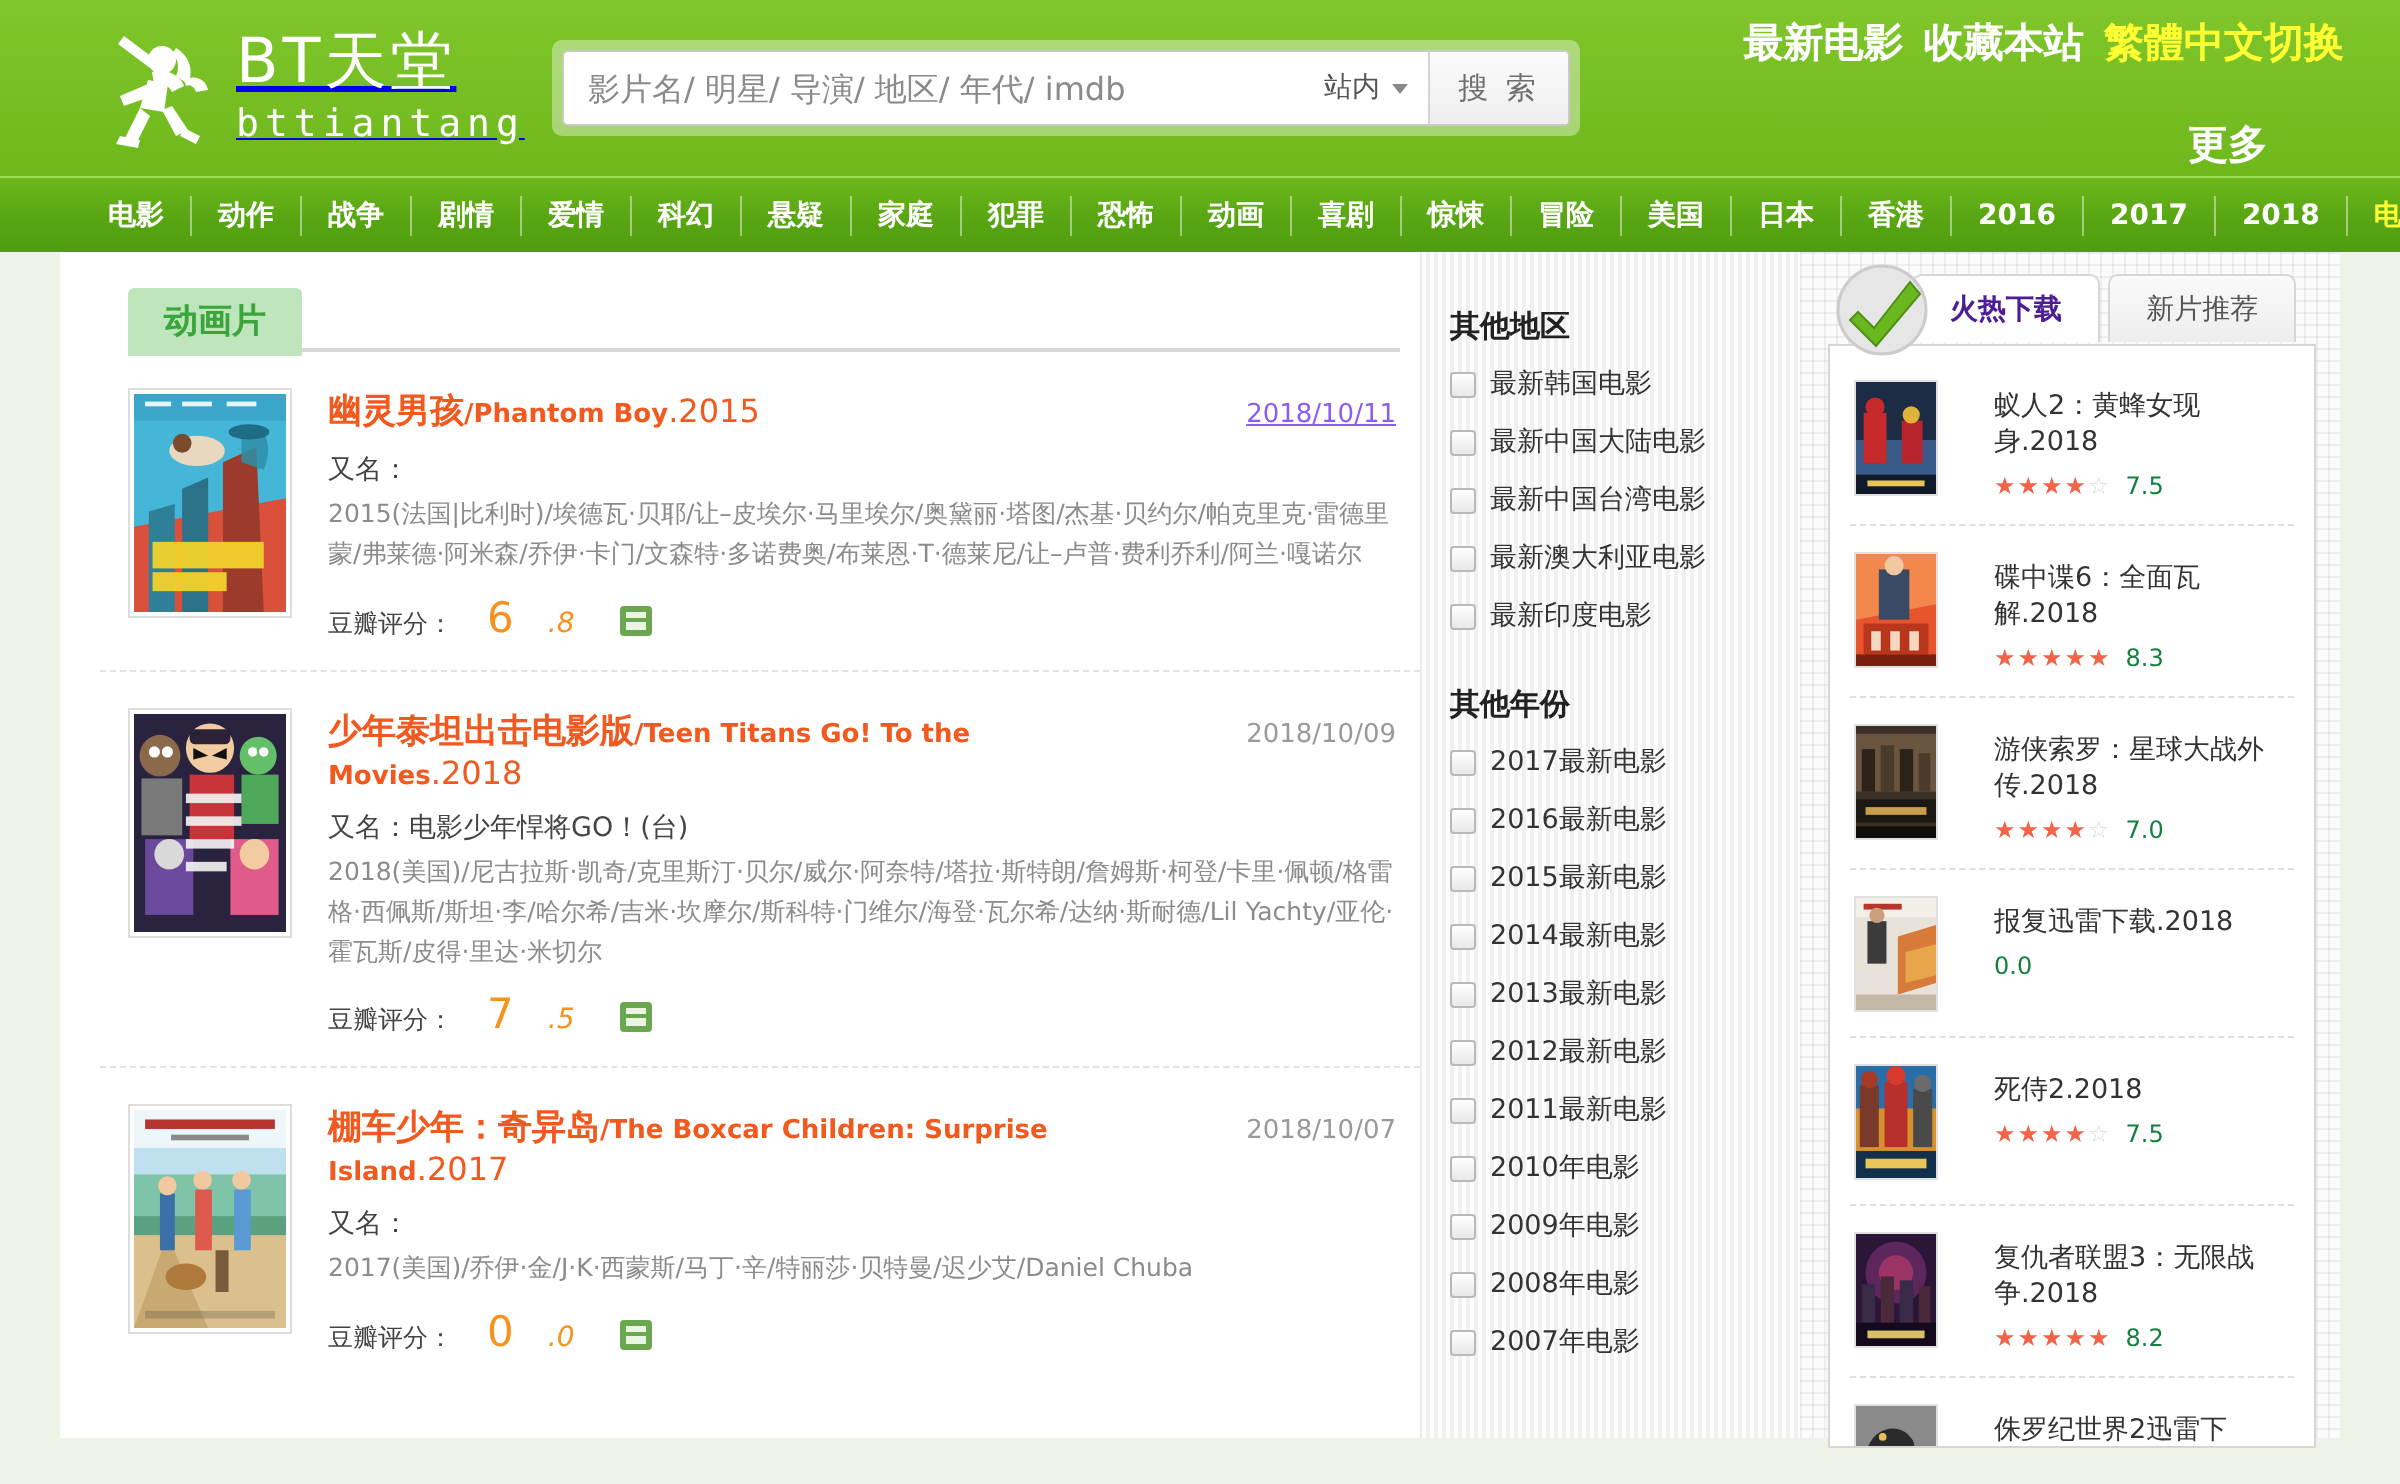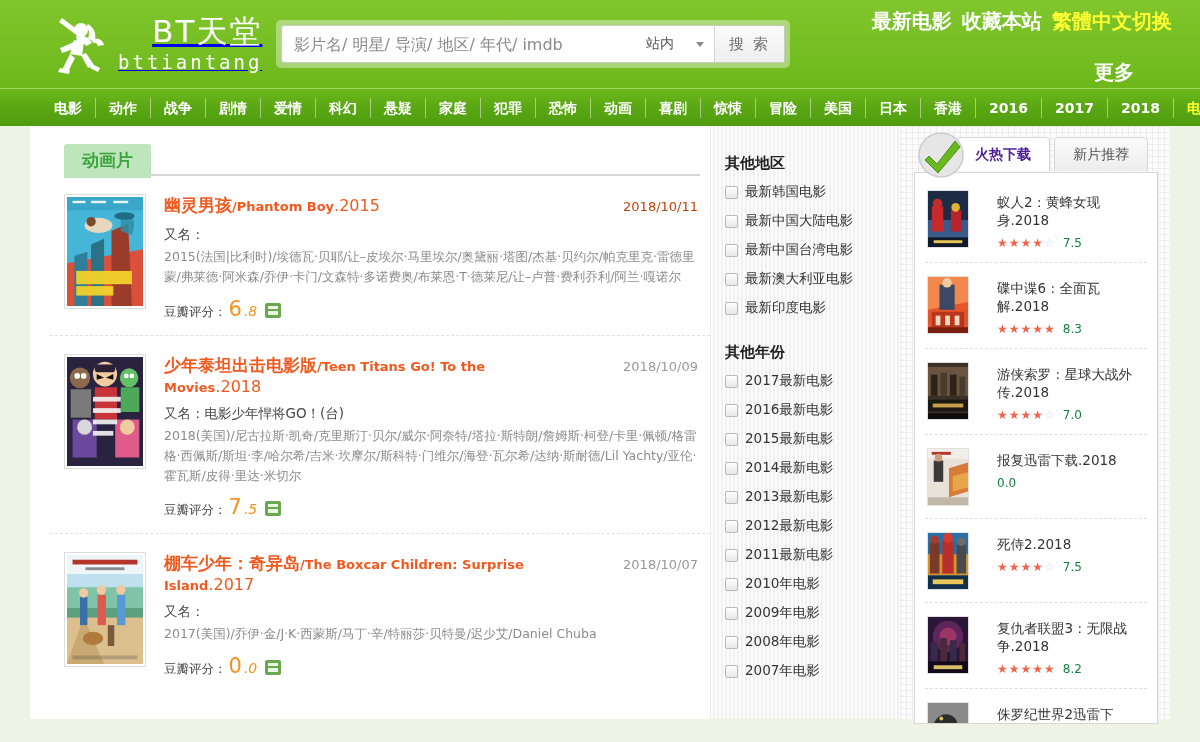--- a/index.html
+++ b/index.html
@@ -19,21 +19,21 @@
     height: 88px;
     background: #77c024;
     background: linear-gradient(to bottom, #80c62c 0%, #6eb81c 100%);
     overflow: hidden;
   }
   .logo {
     position: absolute; left: 48px; top: 12px;
     display: flex; align-items: center; gap: 8px;
   }
   .logo-mark { width: 62px; height: 64px; }
-  .logo-text { display: flex; flex-direction: column; line-height: 1; text-align: right; }
+  .logo-text { display: flex; flex-direction: column; line-height: 1; }
   .logo-title {
     font-size: 31px; color: #fff; letter-spacing: 2px;
     font-family: "DejaVu Sans", "Liberation Sans", sans-serif;
   }
   .logo-sub {
     font-size: 19px; color: #fff; letter-spacing: 3px; margin-top: 6px;
     font-family: "DejaVu Sans Mono", "Liberation Mono", monospace;
   }
 
   .searchwrap {
@@ -48,21 +48,21 @@
     background: #fff; border: 1px solid #c9c9c9; border-radius: 3px;
     overflow: hidden;
   }
   .search-input {
     flex: 1; border: 0; outline: 0; padding: 0 12px;
     font-size: 16px; color: #8a8a8a; background: transparent;
     font-family: "DejaVu Sans", "Liberation Sans", sans-serif;
   }
   .search-input::placeholder { color: #8a8a8a; }
   .search-scope {
-    display: flex; align-items: center; gap: 22px;
+    display: flex; align-items: center; gap: 6px;
     padding: 0 10px 0 4px; font-size: 14px; color: #555; cursor: pointer;
     white-space: nowrap;
   }
   .caret { width:0;height:0;border-left:4px solid transparent;border-right:4px solid transparent;border-top:5px solid #888;}
   .search-btn {
     width: 70px; border-left: 1px solid #d4d4d4;
     background: linear-gradient(to bottom,#fbfbfb,#eeeeee);
     display: flex; align-items: center; justify-content: center;
     font-size: 15px; color: #6f6f6f; cursor: pointer; letter-spacing: 2px;
   }
@@ -148,24 +148,24 @@
     overflow: hidden;
   }
   .poster svg { display: block; width: 100%; height: 100%; }
   .minfo { flex: 1; min-width: 0; }
   .mtitle-row { display: flex; align-items: baseline; justify-content: space-between; gap: 31px; }
   .mtitle { color: #f2591e; text-decoration: none; display: inline-block; }
   .mtitle .cn { font-size: 17px; font-weight: bold; }
   .mtitle .en { font-size: 13px; font-weight: bold; }
   .mtitle .yr { font-size: 16px; }
   .mdate { font-size: 13px; color: #999; white-space: nowrap; padding-left: 10px; }
-  .mdate.red { color: #c2410c; }
+  .mdate.red { color: #8b5cf6; text-decoration: underline; }
   .alias { font-size: 13.5px; color: #444; margin-top: 9px; }
   .mdesc { font-size: 12.5px; color: #8b8b8b; line-height: 1.62; margin-top: 3px; }
-  .rating-row { margin-top: 9px; display: flex; align-items: baseline; gap: 2px; }
+  .rating-row { margin-top: 9px; display: flex; align-items: baseline; gap: 17px; }
   .rating-label { font-size: 12.5px; color: #444; }
   .rating-int { font-size: 21px; color: #f7921e; font-weight: normal; }
   .rating-dec { font-size: 14px; color: #f7921e; font-style: italic; }
   .dl-icon {
     display: inline-block; width: 16px; height: 15px; margin-left: 6px;
     background: #6aa84f; border-radius: 2px; position: relative; top: 2px;
   }
   .dl-icon::before {
     content: ""; position: absolute; left: 3px; right: 3px; top: 3px; height: 3px;
     background: #eaf5e4;

